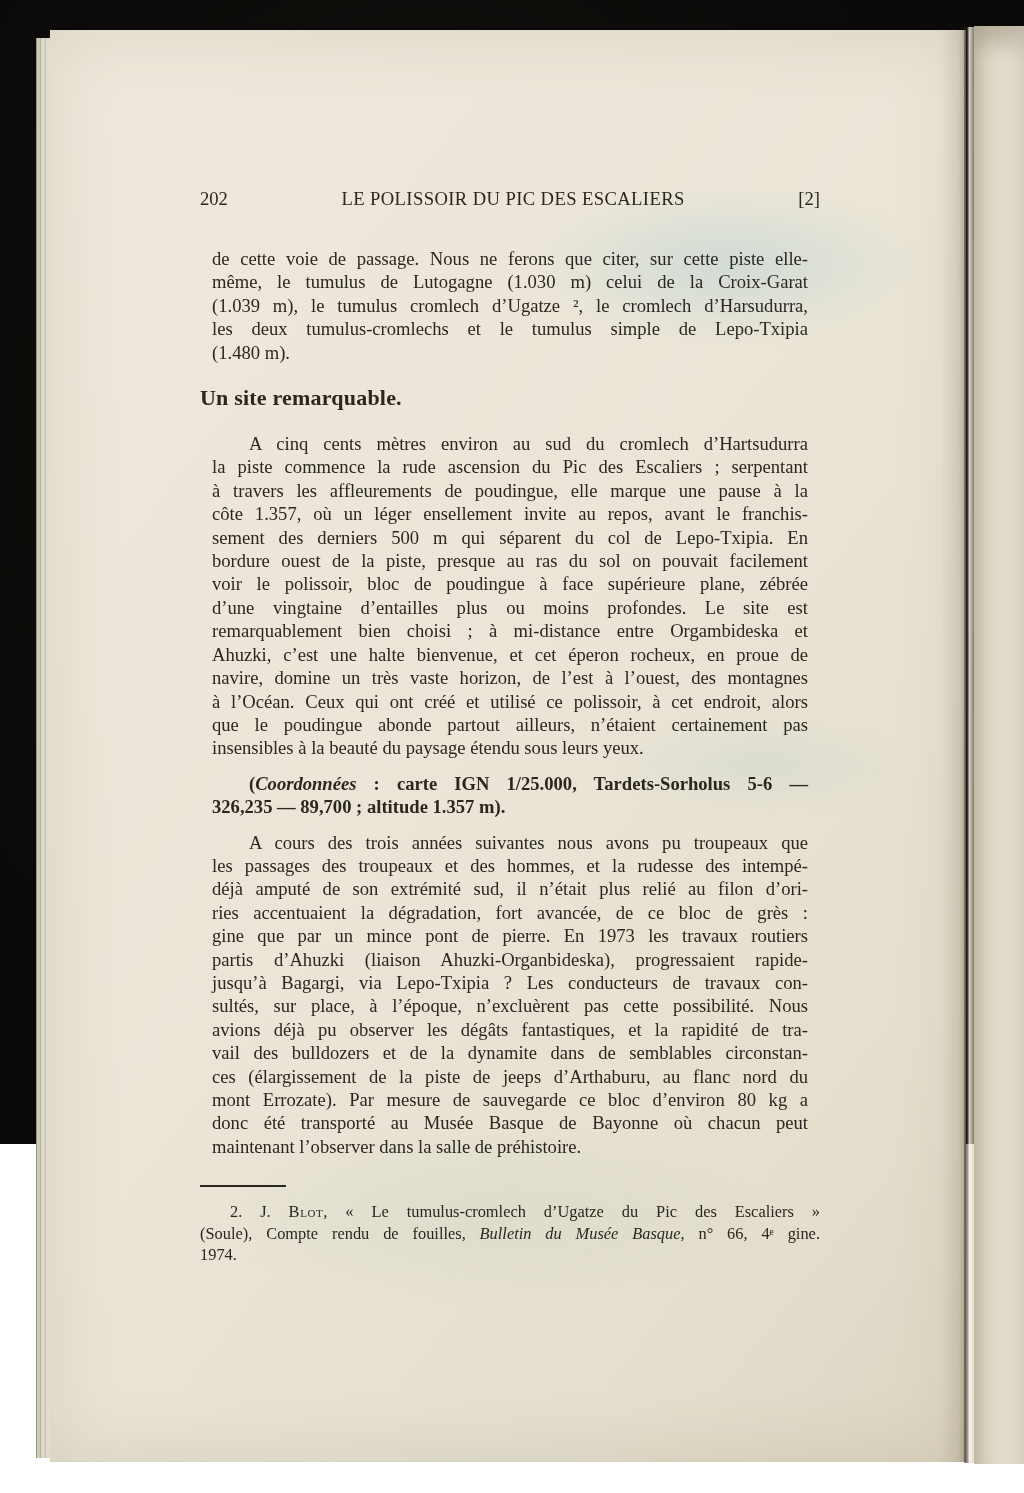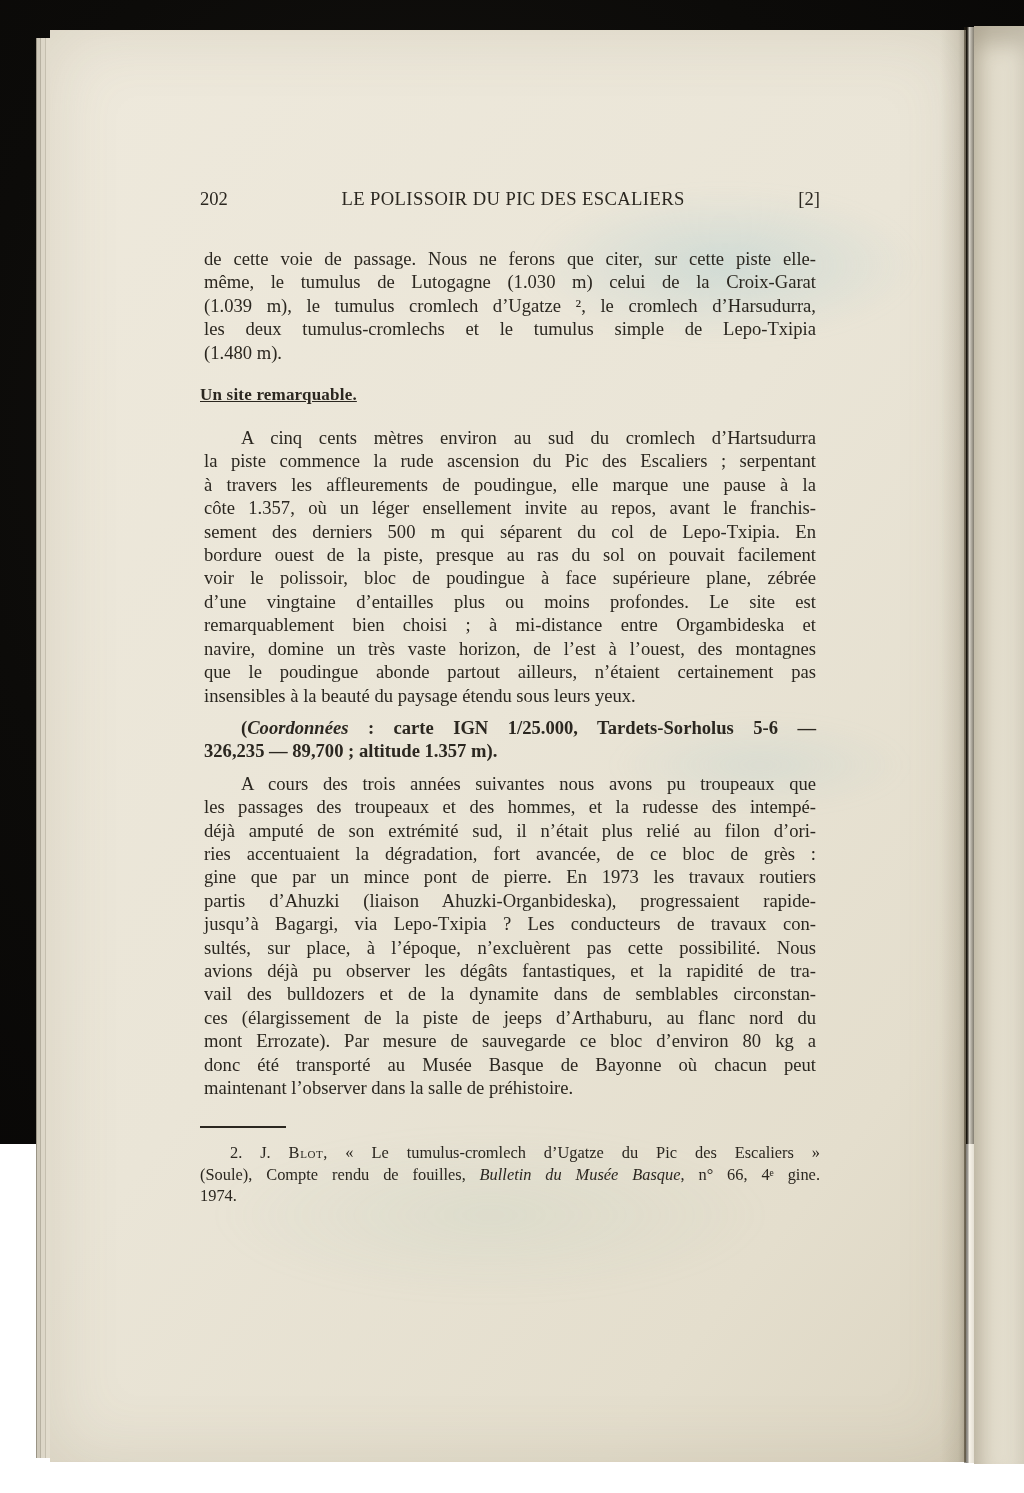--- a/index.html
+++ b/index.html
@@ -82,32 +82,31 @@
     justify-content: space-between;
     align-items: baseline;
     font-size: 18.6px;
     margin-bottom: 37px;
   }
   .running-title { letter-spacing: 0.4px; }
 
   .para {
     font-size: 18.6px;
     line-height: 23.4px;
-    margin: 4px;
+    margin: 12px;
   }
   .line { text-align: justify; text-align-last: justify; }
   .line.last { text-align-last: left; }
   .para.indent .line:first-child { text-indent: 37px; }
 
   .section-heading {
-    font-size: 17px;
+    font-size: 22px;
     font-weight: bold;
     margin: 21px 0 21px 0;
     letter-spacing: 0.2px;
-    text-decoration: underline;
   }
   .coords-para { margin-top: 9px; font-weight: bold; }
   .para-after-coords { margin-top: 9px; }
 
   .seg-italic { font-style: italic; }
   .seg-smallcaps { font-variant: small-caps; letter-spacing: 0.6px; }
 
   .footnote { margin-top: 27px; }
   .footnote-rule {
     width: 86px; height: 0;
@@ -153,21 +152,23 @@
       <div class="para indent">
           <div class="line">A cinq cents mètres environ au sud du cromlech d’Hartsudurra</div>
           <div class="line">la piste commence la rude ascension du Pic des Escaliers ; serpentant</div>
           <div class="line">à travers les affleurements de poudingue, elle marque une pause à la</div>
           <div class="line">côte 1.357, où un léger ensellement invite au repos, avant le franchis-</div>
           <div class="line">sement des derniers 500 m qui séparent du col de Lepo-Txipia. En</div>
           <div class="line">bordure ouest de la piste, presque au ras du sol on pouvait facilement</div>
           <div class="line">voir le polissoir, bloc de poudingue à face supérieure plane, zébrée</div>
           <div class="line">d’une vingtaine d’entailles plus ou moins profondes. Le site est</div>
           <div class="line">remarquablement bien choisi ; à mi-distance entre Orgambideska et</div>
+          <div class="line">Ahuzki, c’est une halte bienvenue, et cet éperon rocheux, en proue de</div>
           <div class="line">navire, domine un très vaste horizon, de l’est à l’ouest, des montagnes</div>
+          <div class="line">à l’Océan. Ceux qui ont créé et utilisé ce polissoir, à cet endroit, alors</div>
           <div class="line">que le poudingue abonde partout ailleurs, n’étaient certainement pas</div>
           <div class="line last">insensibles à la beauté du paysage étendu sous leurs yeux.</div>
         </div>
 
       <div class="para indent coords-para">
           <div class="line"><span>(</span><span class="seg-italic">Coordonnées</span><span> : carte IGN 1/25.000, Tardets-Sorholus 5-6 —</span></div>
           <div class="line last">326,235 — 89,700 ; altitude 1.357 m).</div>
         </div>
 
       <div class="para indent para-after-coords">

